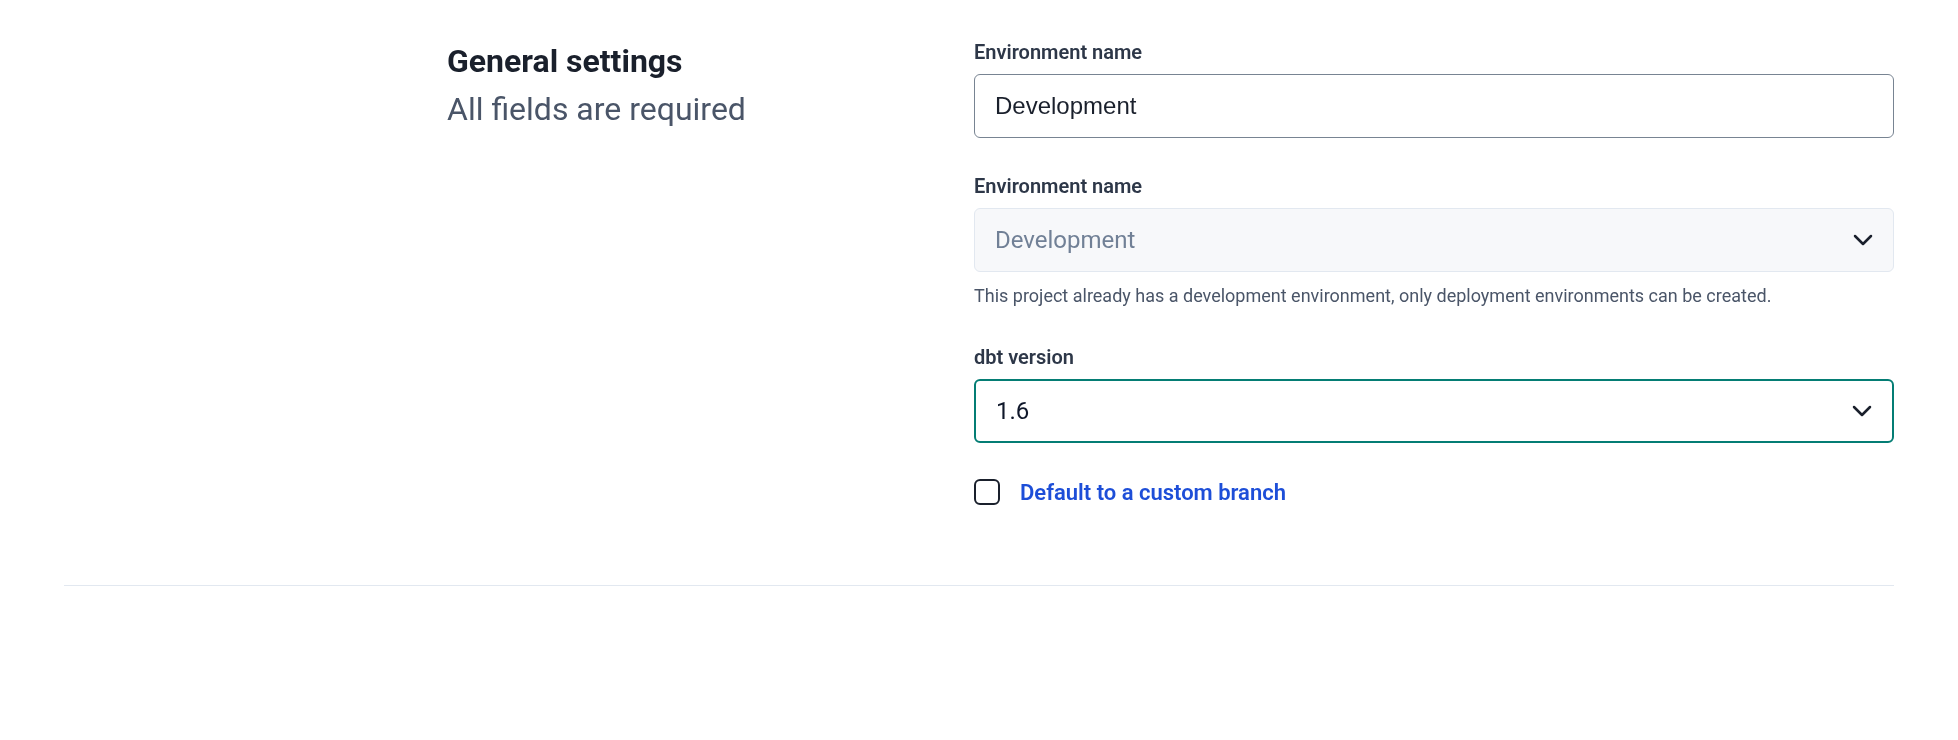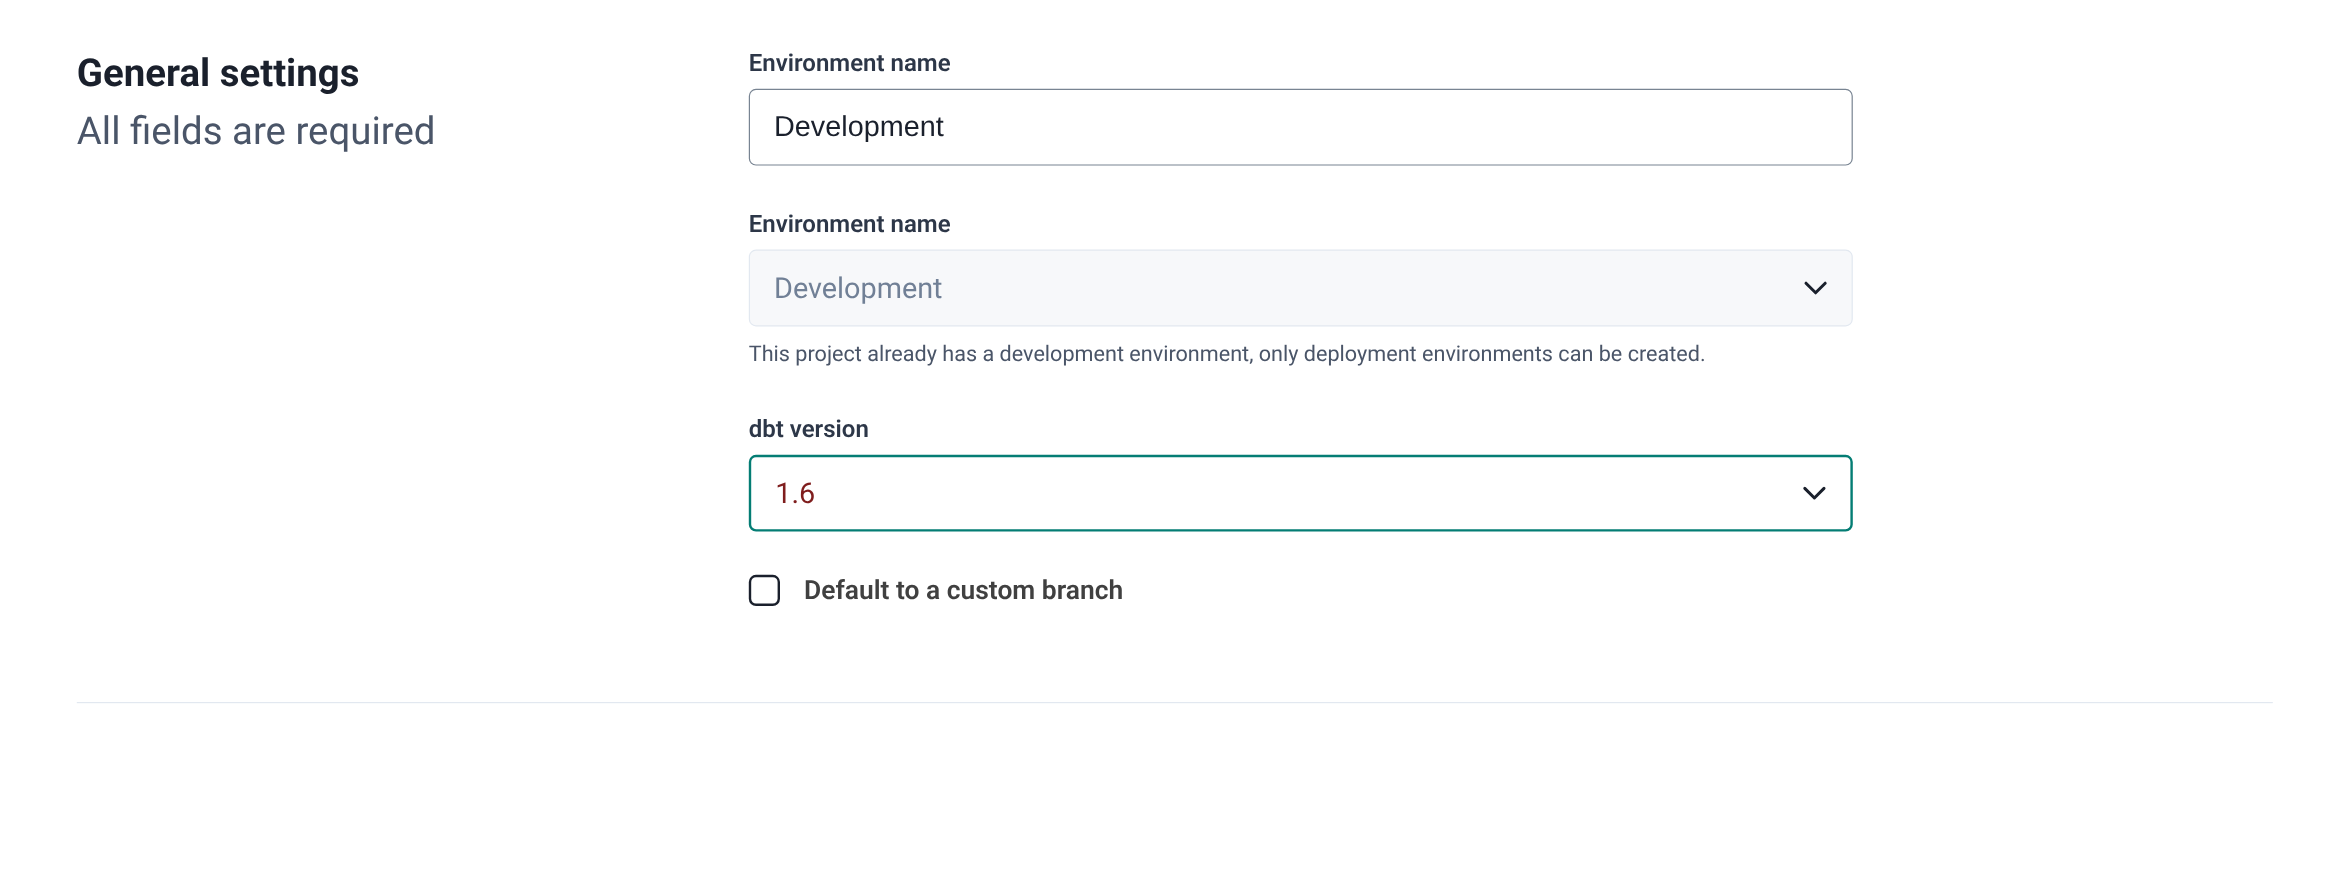--- a/index.html
+++ b/index.html
@@ -12,21 +12,22 @@
       background: #ffffff;
       color: #1a202c;
       width: 1958px;
       height: 740px;
     }
     .container {
       padding: 40px 64px 40px 64px;
     }
     .settings-row {
       display: flex;
-      gap: 60px;
+      gap: 27px;
+      justify-content: flex-end;
     }
     .left-column {
       flex: 0 0 500px;
     }
     .right-column {
       flex: 1;
       max-width: 920px;
     }
     .section-title {
       font-size: 32px;
@@ -73,21 +74,21 @@
       justify-content: space-between;
     }
     .form-select.disabled {
       background: #f7f8fa;
       border: 1px solid #e2e8f0;
       color: #718096;
     }
     .form-select.active {
       background: #ffffff;
       border: 2px solid #047d74;
-      color: #7f1d1d;
+      color: #0f172a;
     }
     .chevron {
       flex-shrink: 0;
     }
     .chevron svg {
       display: block;
     }
     .help-text {
       font-size: 18px;
       color: #4a5568;
@@ -104,21 +105,21 @@
       width: 26px;
       height: 26px;
       border: 2px solid #1a202c;
       border-radius: 6px;
       background: #ffffff;
       flex-shrink: 0;
     }
     .checkbox-label {
       font-size: 22px;
       font-weight: 600;
-      color: #404040;
+      color: #1d4ed8;
     }
     .divider {
       margin-top: 80px;
       border: none;
       border-top: 1px solid #e2e8f0;
     }
   </style>
 </head>
 <body>
 

